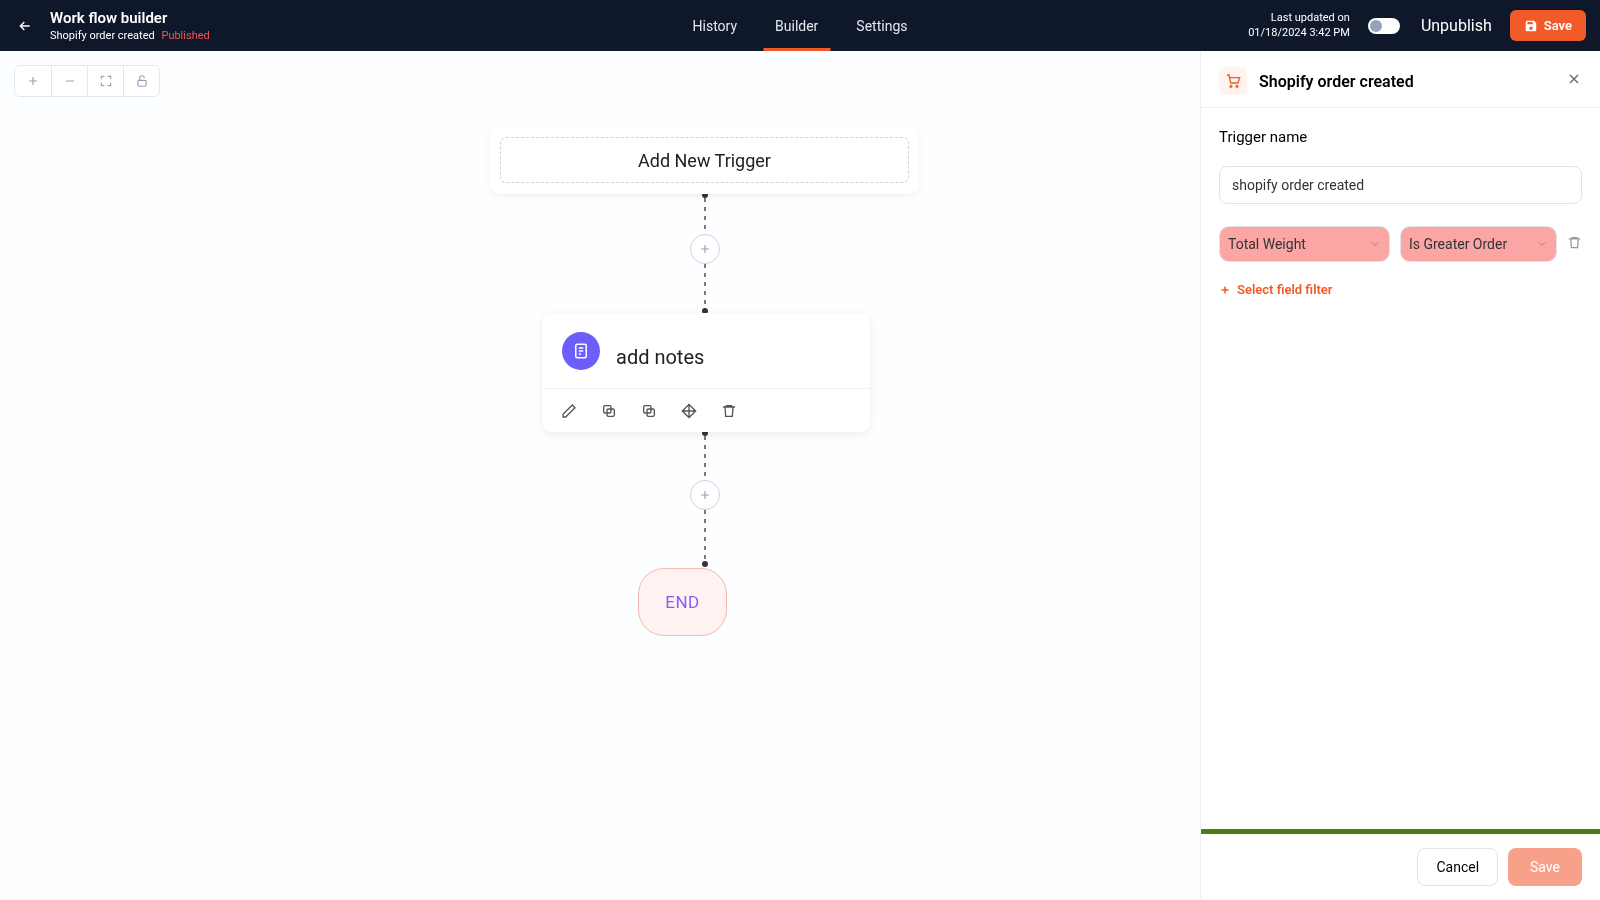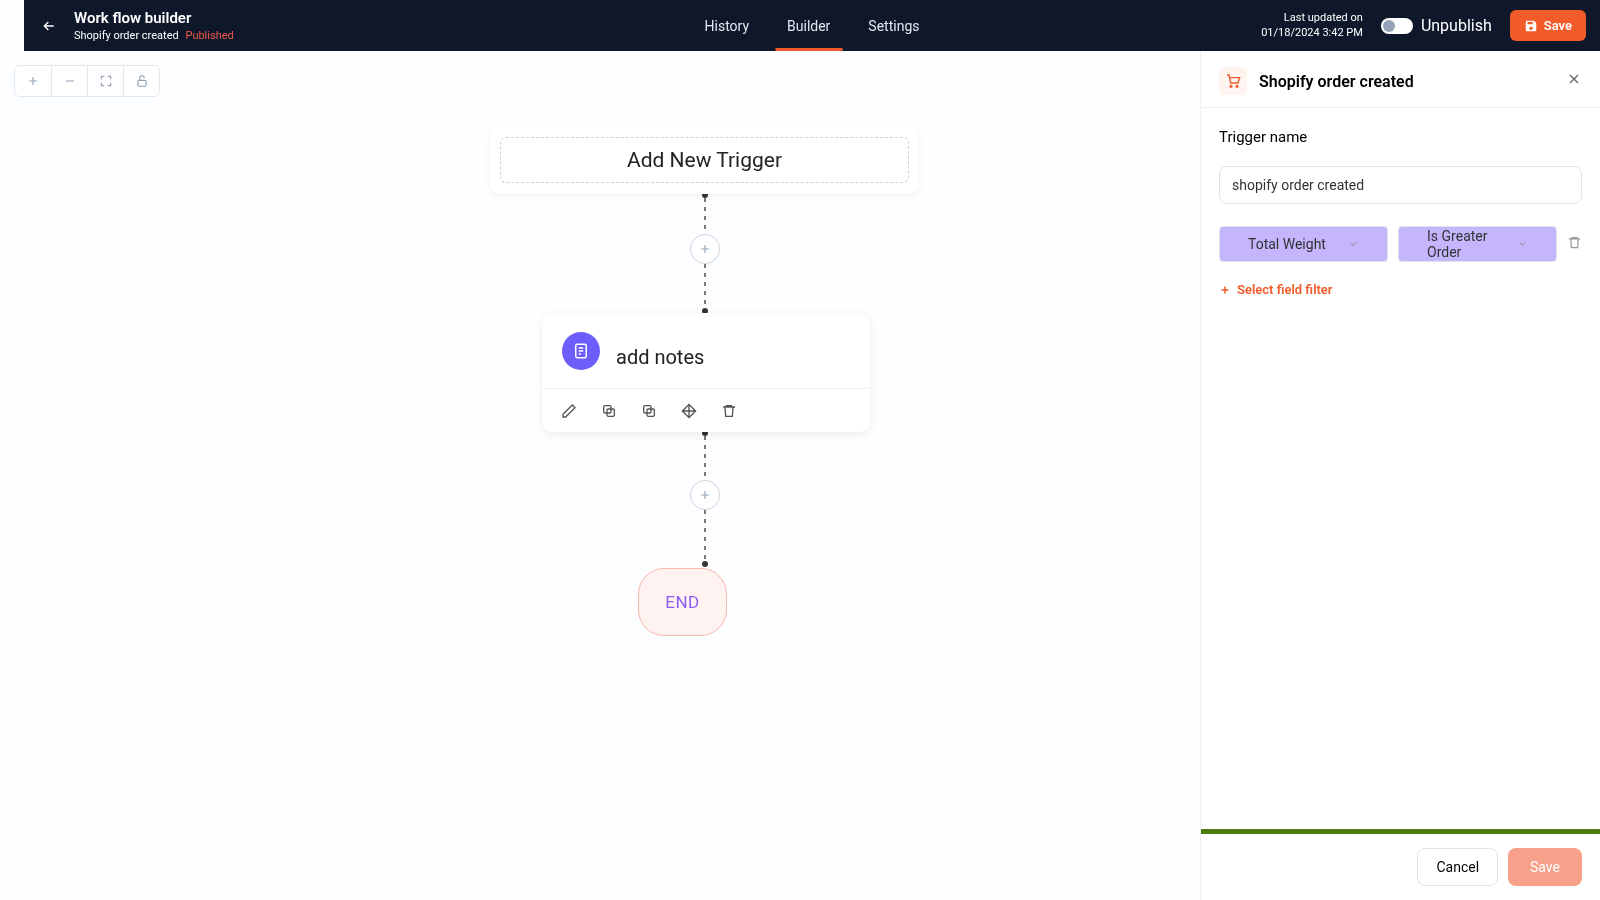--- a/index.html
+++ b/index.html
@@ -1,59 +1,59 @@
 <!DOCTYPE html>
 <html><head>
 <meta charset="utf-8">
 <style>
   * { box-sizing: border-box; margin: 0; padding: 0; font-family: -apple-system, BlinkMacSystemFont, "Segoe UI", Roboto, sans-serif; }
   body { width: 1600px; height: 900px; overflow: hidden; background: #fdfeff; }
-  .header { height: 51px; background: #0f172a; color: #fff; display: flex; align-items: center; padding: 0 14px; position: relative; margin-left: 24px; }
+  .header { height: 51px; background: #0f172a; color: #fff; display: flex; align-items: center; padding: 0 14px; position: relative; }
   .back-btn { width: 22px; height: 22px; display:flex; align-items:center; justify-content:center; cursor:pointer; margin-right: 14px; }
   .title-block { display:flex; flex-direction:column; justify-content:center; }
   .app-title { font-size: 15px; font-weight: 600; }
   .subtitle-line { font-size: 11px; margin-top: 2px; }
   .sub-status { color:#ef5a4c; margin-left:4px; }
   .tabs { position:absolute; left:50%; transform:translateX(-50%); display:flex; gap: 38px; height:100%; align-items:flex-start;}
   .tab { font-size: 14px; color:#e2e8f0; cursor:pointer; height:100%; display:flex; align-items:center; position:relative;}
   .tab.active::after { content:""; position:absolute; bottom:0; left:-12px; right:-12px; height:3px; background:#f15a29; }
   .header-right { margin-left:auto; display:flex; align-items:center; gap:18px; }
   .last-upd { text-align:right; font-size:11px; line-height:1.3; }
-  .toggle-wrap { display:flex; align-items:center; gap:8px; cursor:pointer; }
+  .toggle-wrap { display:flex; align-items:center; gap:21px; cursor:pointer; }
   .toggle { width:32px; height:16px; background:#fff; border-radius:10px; position:relative; }
   .toggle::after { content:""; position:absolute; left:2px; top:2px; width:12px; height:12px; background:#94a3b8; border-radius:50%; }
   .save-btn { background:#f15a29; border:none; border-radius:6px; padding:8px 14px; color:#fff; font-size:13px; font-weight:600; display:flex; align-items:center; gap:6px; cursor:pointer;}
   .canvas-area { position:absolute; top:51px; left:0; right:0; bottom:0; background:#fdfeff;}
   .tool-cluster { position:absolute; top:14px; left:14px; display:flex; border:1px solid #e2e8f0; border-radius:6px; background:#fff; overflow:hidden;}
   .tool-cluster button { width:36px; height:30px; border:none; background:#fff; display:flex; align-items:center; justify-content:center; cursor:pointer; }
   .tool-cluster button + button { border-left:1px solid #e2e8f0; }
   .trigger-card { position:absolute; top:75px; left:490px; width:429px; height:68px; background:#fff; border-radius:10px; box-shadow:0 2px 6px rgba(0,0,0,0.06); display:flex; align-items:center; padding:10px; gap:12px;}
   .trigger-chip { flex:1; height:46px; background:#f1f3f6; border-radius:6px; display:flex; align-items:center; padding:0 12px; gap:8px; color:#222; font-size:16px;}
   .chip-label { flex:1; white-space:nowrap; overflow:hidden; text-overflow:ellipsis; }
   .small-ico { width:18px; height:18px; color:#555; cursor:pointer; flex-shrink:0;}
-  .add-trigger-chip { flex:1; height:46px; border:1px dashed #cbd5e1; border-radius:6px; display:flex; align-items:center; justify-content:center; color:#222; font-size:21px; cursor:pointer;}
+  .add-trigger-chip { flex:1; height:46px; border:1px dashed #cbd5e1; border-radius:6px; display:flex; align-items:center; justify-content:center; color:#222; font-size:18px; cursor:pointer;}
   .plus-node { position:absolute; width:30px; height:30px; border:1px solid #cbd5e1; border-radius:50%; background:#fff; display:flex; align-items:center; justify-content:center; color:#94a3b8; cursor:pointer;}
   .action-node { position:absolute; top:262px; left:542px; width:328px; background:#fff; border-radius:10px; box-shadow:0 2px 8px rgba(0,0,0,0.08);}
   .action-head { height:75px; display:flex; align-items:center; padding:0 20px; gap:16px;}
   .purp-circle { width:38px; height:38px; background:#6d5efc; border-radius:50%; display:flex; align-items:center; justify-content:center; color:#fff;}
   .action-title { font-size:20px; color:#222;margin-top:13px; }
   .action-tools { height:44px; border-top:1px solid #eef1f5; display:flex; align-items:center; padding:0 18px; gap:22px;}
   .action-tools span { width:18px; height:18px; color:#555; cursor:pointer; display:flex; align-items:center; justify-content:center;}
   .end-node { position:absolute; top:517px; left:638px; width:89px; height:68px; border:1px solid #f7b8ae; background:#fef3f1; border-radius:26px; display:flex; align-items:center; justify-content:center; color:#8b5cf6; font-size:17px; letter-spacing:.5px;}
   svg.connector { position:absolute; top:137px; left:695px; width:20px; height:430px; overflow:visible; pointer-events:none;}
   .side-panel { position:absolute; top:51px; right:0; width:400px; bottom:0; background:#fff; border-left:1px solid #eef1f5; display:flex; flex-direction:column;}
   .panel-head { padding:16px 18px 12px; border-bottom:1px solid #eef1f5; display:flex; align-items:center;}
   .cart-ico { width:28px; height:28px; border-radius:6px; display:flex; align-items:center; justify-content:center; color:#f15a29; margin-right:12px; background:#fff4f0;}
   .panel-title { font-size:16px; font-weight:600; }
   .close-x { margin-left:auto; cursor:pointer; color:#666;}
   .panel-body { padding:20px 18px; flex:1;}
   .field-label { font-size:15px; color:#000000; margin-bottom:20px;}
   .txt-input { width:100%; height:38px; border:1px solid #dfe3ea; border-radius:8px; padding:0 12px; font-size:14px; color:#333;}
   .filter-row { margin-top:22px; display:flex; gap:10px; align-items:center;}
-  .sel { height:36px; border:1px solid #dfe3ea; border-radius:4px; background:#c4b5fd; display:flex; align-items:center; justify-content:space-between; padding:0 28px; font-size:14px; color:#333; cursor:pointer;}
+  .sel { height:36px; border:1px solid #dfe3ea; border-radius:10px; background:#fca5a5; display:flex; align-items:center; justify-content:space-between; padding:0 8px; font-size:14px; color:#333; cursor:pointer;}
   .sel1 { flex:1.1; }
   .sel2 { flex:1; }
   .del-ico { color:#999; cursor:pointer;}
   .filter-value { width:350px; margin-top:10px; }
   .add-filter { margin-top:20px; color:#f15a29; font-size:13px; font-weight:600; display:flex; align-items:center; gap:6px; cursor:pointer;}
   .panel-foot { padding:14px 18px; display:flex; justify-content:flex-end; gap:10px; border-top:5px solid #4d7c0f;}
   .btn-cancel { padding:10px 18px; border:1px solid #dfe3ea; border-radius:8px; background:#fff; font-size:14px; cursor:pointer;}
   .btn-save-panel { padding:10px 22px; border:none; border-radius:8px; background:#f8a18a; color:#fff; font-size:14px; cursor:pointer;}
   .chev { width:12px; height:12px;}
 </style>

